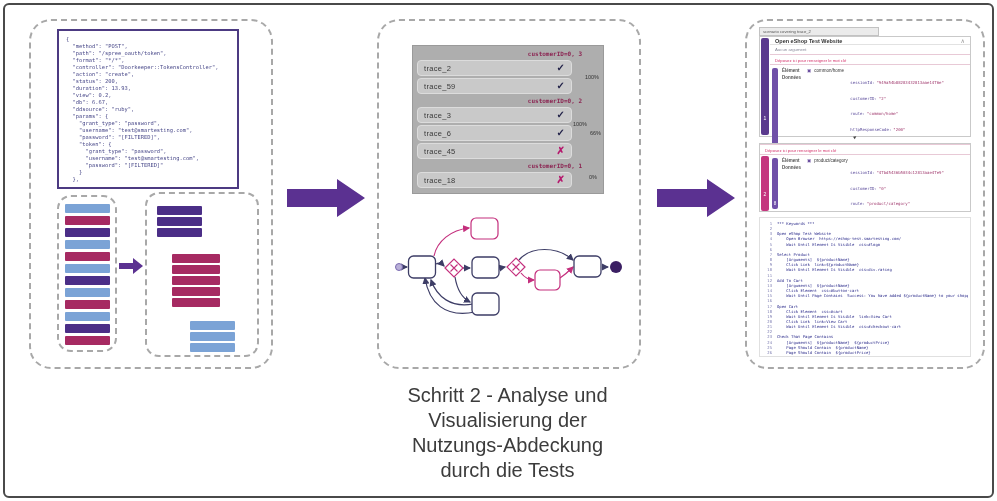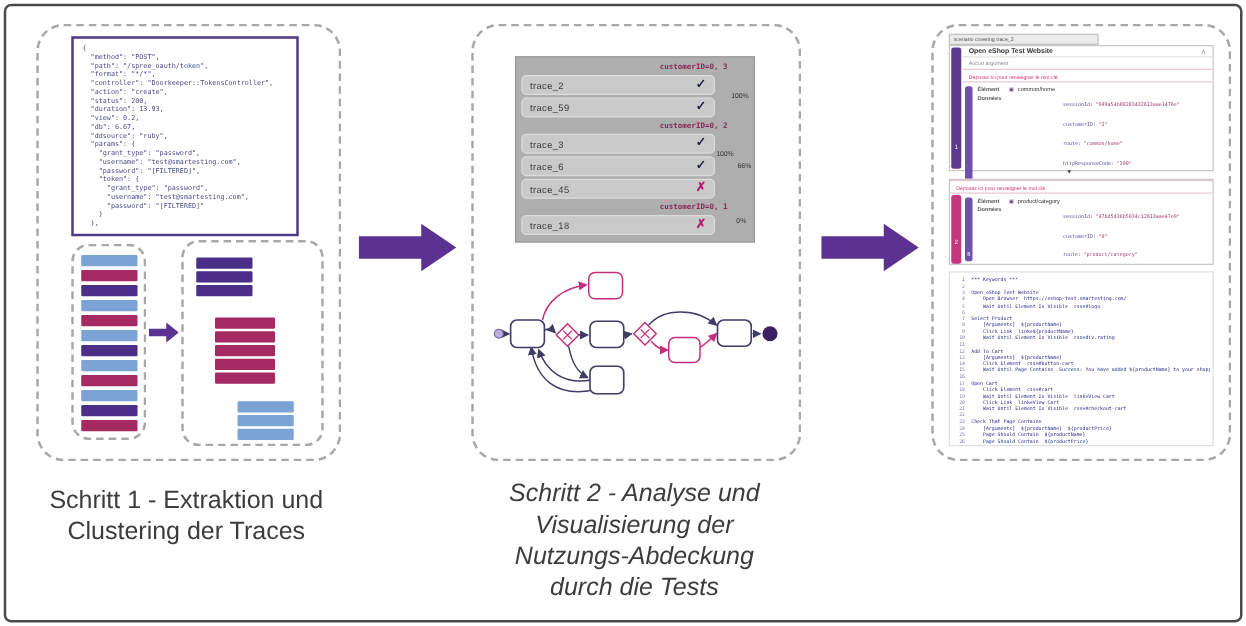--- a/index.html
+++ b/index.html
@@ -11,21 +11,21 @@
   .panel{position:absolute;border:2px dashed #a8a8a8;border-radius:22px;}
   #panel1{left:24px;top:14px;width:240px;height:346px;}
   #panel2{left:372px;top:14px;width:260px;height:346px;}
   #panel3{left:740px;top:14px;width:236px;height:346px;}
   .big-arrow{position:absolute;}
   #arrow1{left:282px;top:170px;}
   #arrow2{left:652px;top:170px;}
   
   .caption{position:absolute;text-align:center;color:#3c3c3c;font-size:20px;line-height:25px;}
   #cap1{left:29px;top:383px;width:230px;}
-  #cap2{left:390px;top:378px;width:225px;font-style:italic;}
+  #cap2{left:390px;top:378px;width:225px;}
   #cap3{left:738px;top:378px;width:240px;}
 
   
   .codebox{position:absolute;left:26px;top:8px;width:182px;height:160px;border:2px solid #4c3a82;
            background:#fff;padding:5px 0 0 7px;overflow:hidden;box-sizing:border-box;}
   .code-line{font-family:"DejaVu Sans Mono",monospace;font-size:5.4px;line-height:7px;
              color:#4a4a8a;white-space:pre;}
   .subbox{position:absolute;border:2px dashed #a8a8a8;border-radius:14px;box-sizing:border-box;}
   #subbox-left{left:26px;top:174px;width:60px;height:157px;}
   #subbox-left .barstack{display:flex;flex-direction:column;gap:3px;align-items:center;padding-top:7px;}
@@ -470,15 +470,14 @@
         <span class="ln">25</span>
         <span class="lt">    Page Should Contain  ${productName}</span>
       </div>
         <div class="script-line">
         <span class="ln">26</span>
         <span class="lt">    Page Should Contain  ${productPrice}</span>
       </div>
       </div>
   </div>
 
-  <div class="caption" id="cap1">Schritt 1 - Extraktion und Clustering der Traces</div>
   <div class="caption" id="cap2">Schritt 2 - Analyse und Visualisierung der Nutzungs-Abdeckung durch die Tests</div>
 </div>
 
 </body></html>

